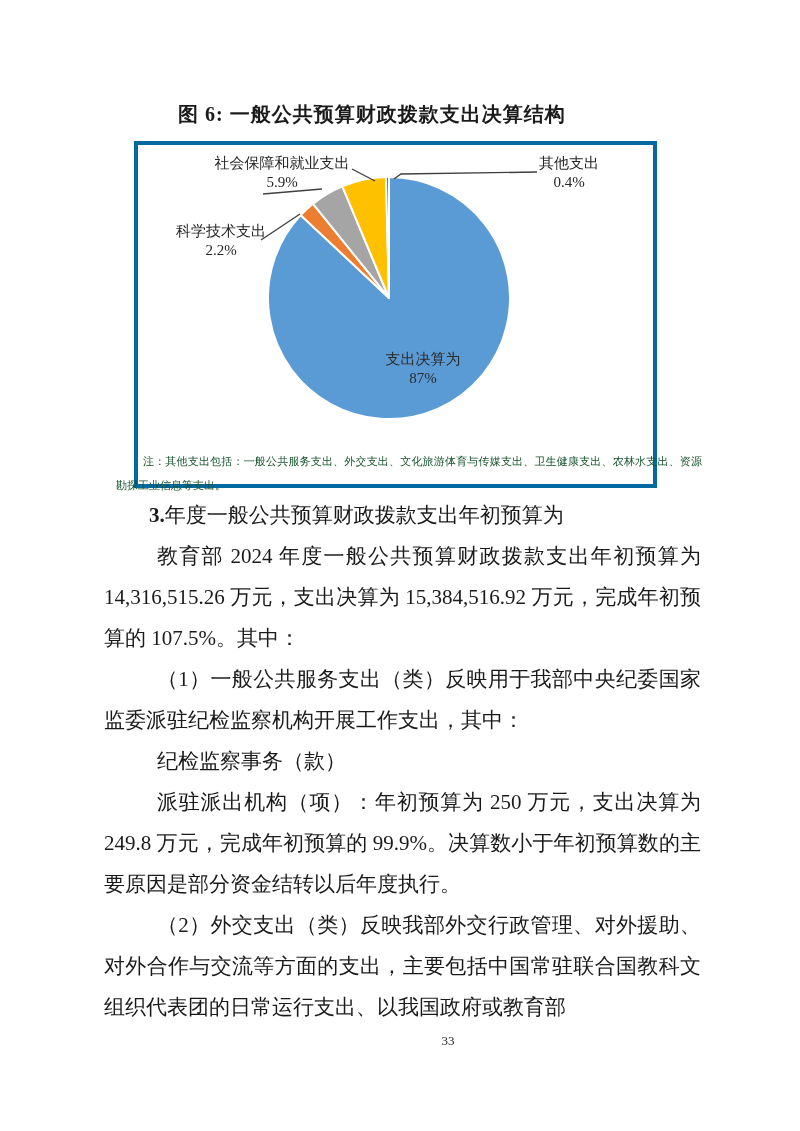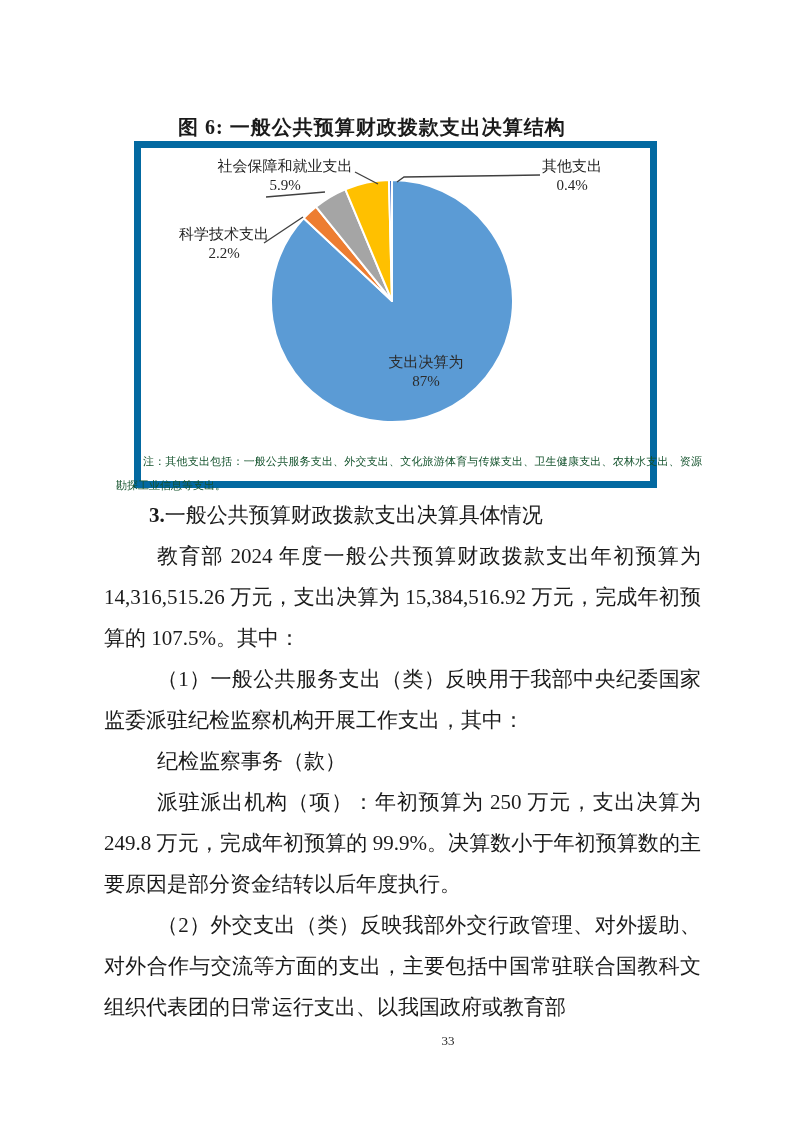--- a/index.html
+++ b/index.html
@@ -13,28 +13,27 @@
   }
   .page { position: absolute; inset: 0; background: #ffffff; }
 
   .fig-title {
     position: absolute;
     left: 178px; top: 101px;
     font-size: 20px; font-weight: bold;
     white-space: nowrap;
     letter-spacing: 1px;
     color: #1a1a1a;
-    margin-top: 13px;
   }
 
   .chart-frame {
     position: absolute;
     left: 134px; top: 141px;
     width: 523px; height: 347px;
-    border: 7px solid #0369a1;
+    border: 4px solid #0369a1;
     background: #ffffff;
   }
   .chart-frame svg { position: absolute; left: 0; top: 0; }
 
   .callout {
     position: absolute;
     text-align: center;
     font-size: 15px;
     line-height: 19px;
     color: #262626;
@@ -124,21 +123,21 @@
 
     <div class="callout co-education">
       <span>支出决算为</span>
       <span class="pct">87%</span>
     </div>
   </div>
 
   <div class="note">注：其他支出包括：一般公共服务支出、外交支出、文化旅游体育与传媒支出、卫生健康支出、农林水支出、资源勘探工业信息等支出。</div>
 
   <div class="body-text">
-    <p class="heading"><span class="num">3.</span><span>一般公共预算财政拨款支出决算具体情况</span></p>
+    <p class="heading"><span class="num">3.</span><span>年度一般公共预算财政拨款支出年初预算为</span></p>
     <p>教育部 2024 年度一般公共预算财政拨款支出年初预算为 14,316,515.26 万元，支出决算为 15,384,516.92 万元，完成年初预算的 107.5%。其中：</p>
     <p>（1）一般公共服务支出（类）反映用于我部中央纪委国家监委派驻纪检监察机构开展工作支出，其中：</p>
     <p>纪检监察事务（款）</p>
     <p>派驻派出机构（项）：年初预算为 250 万元，支出决算为 249.8 万元，完成年初预算的 99.9%。决算数小于年初预算数的主要原因是部分资金结转以后年度执行。</p>
     <p>（2）外交支出（类）反映我部外交行政管理、对外援助、对外合作与交流等方面的支出，主要包括中国常驻联合国教科文组织代表团的日常运行支出、以我国政府或教育部</p>
   </div>
 
   <div class="page-footer">33</div>
 
 </div>

